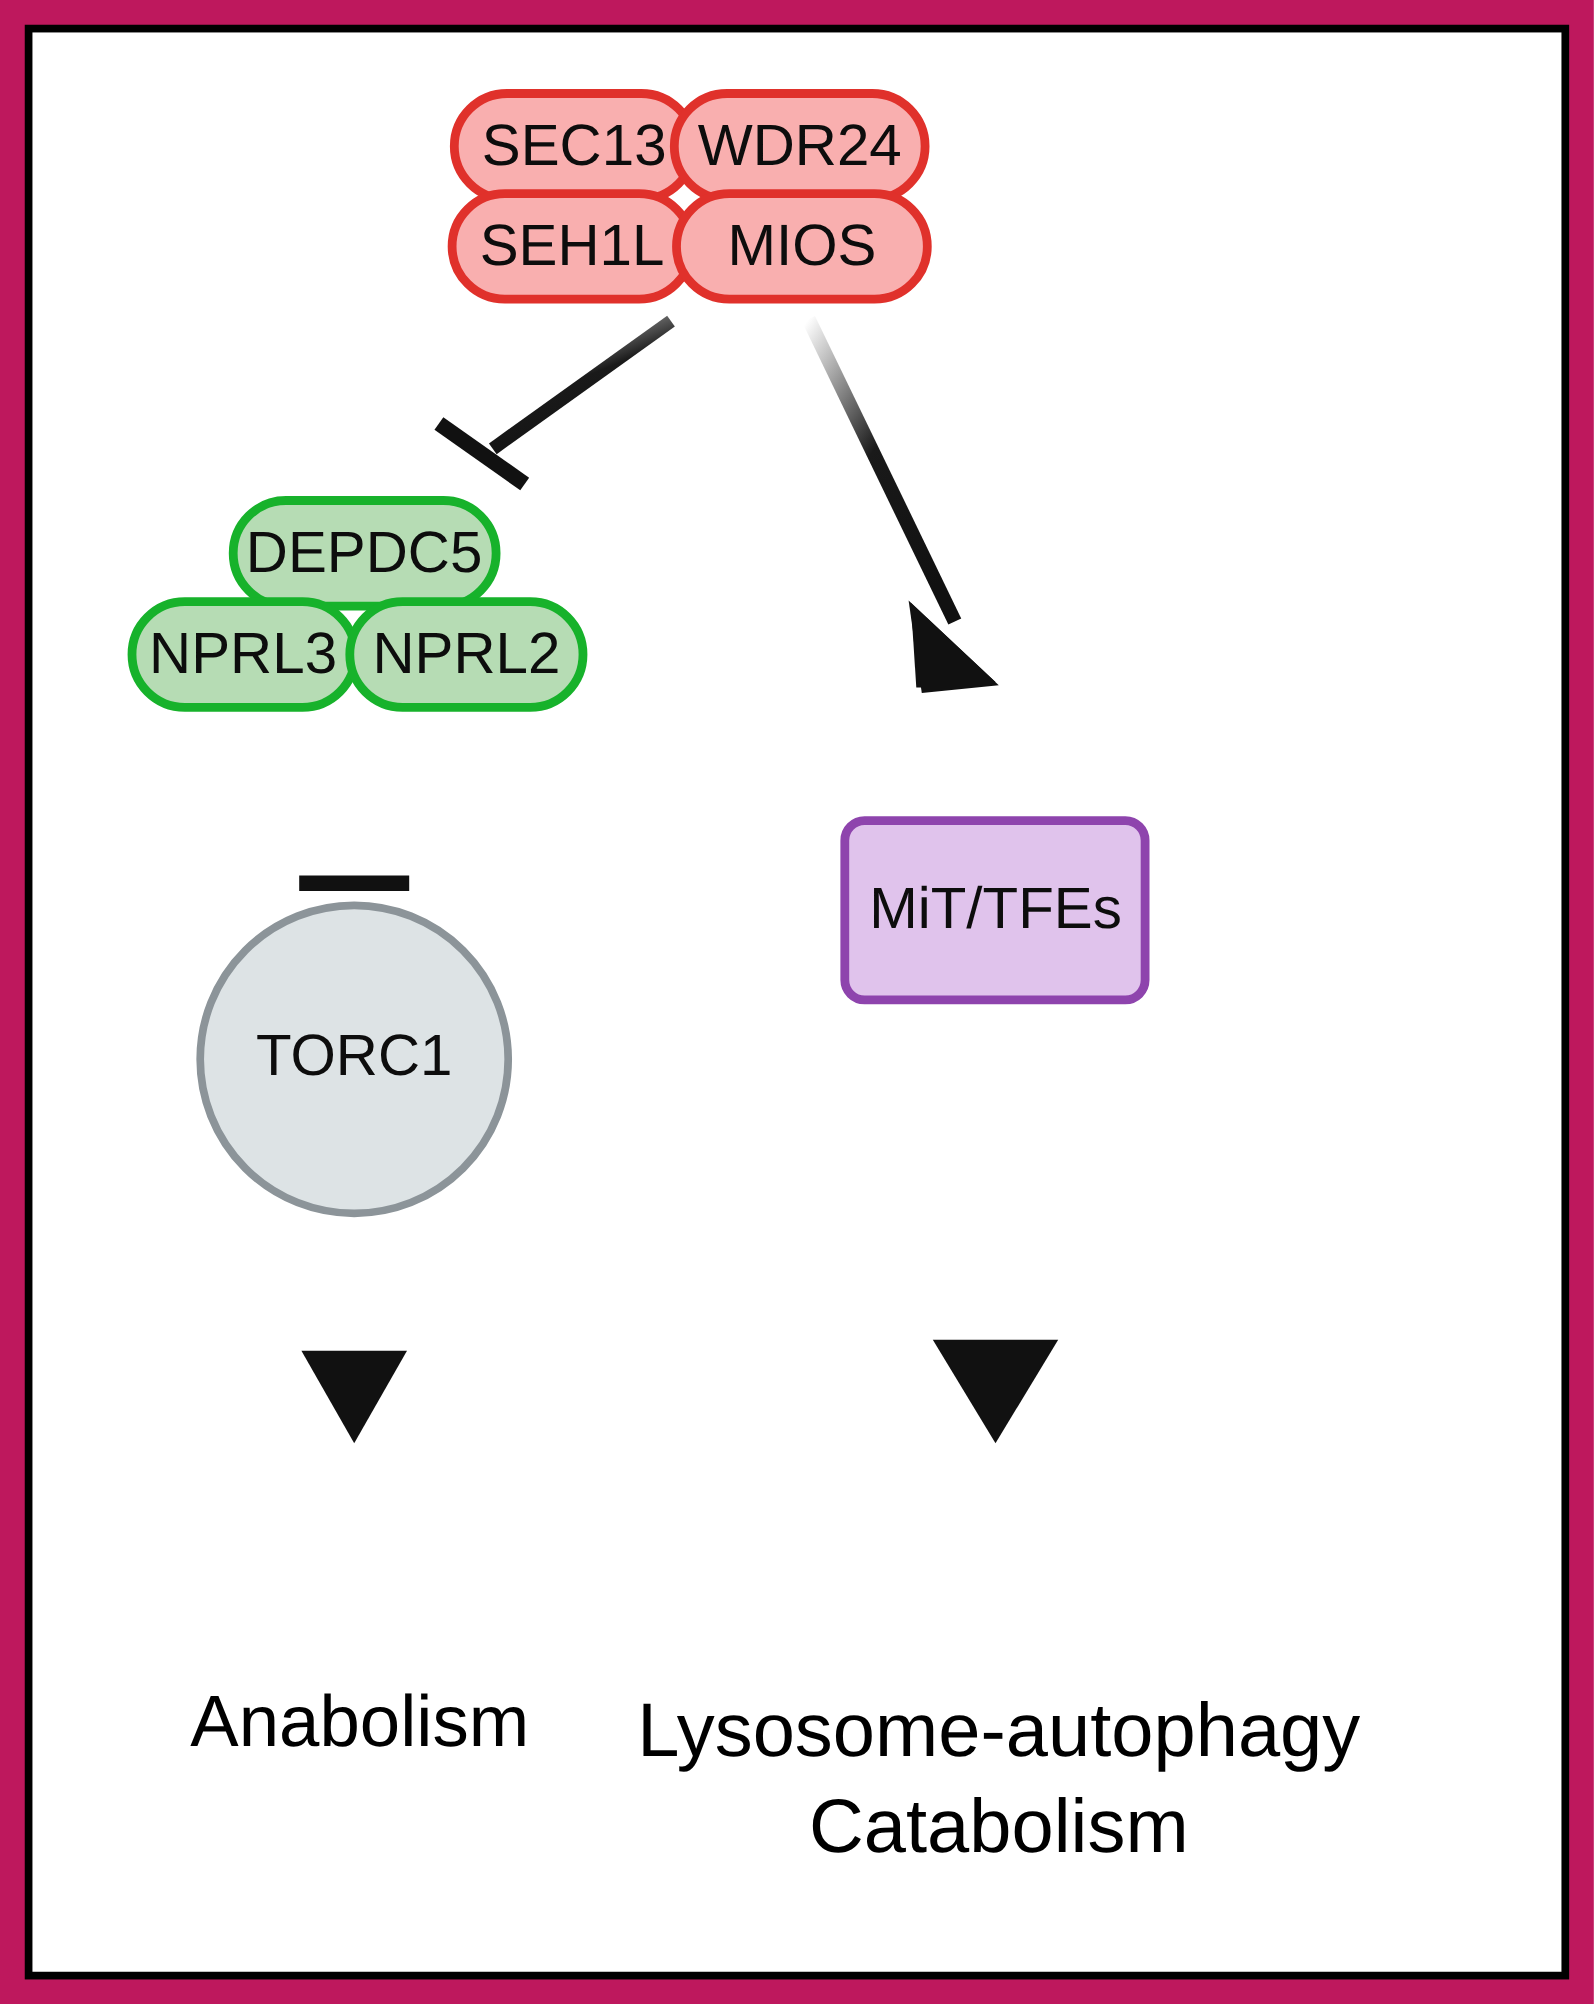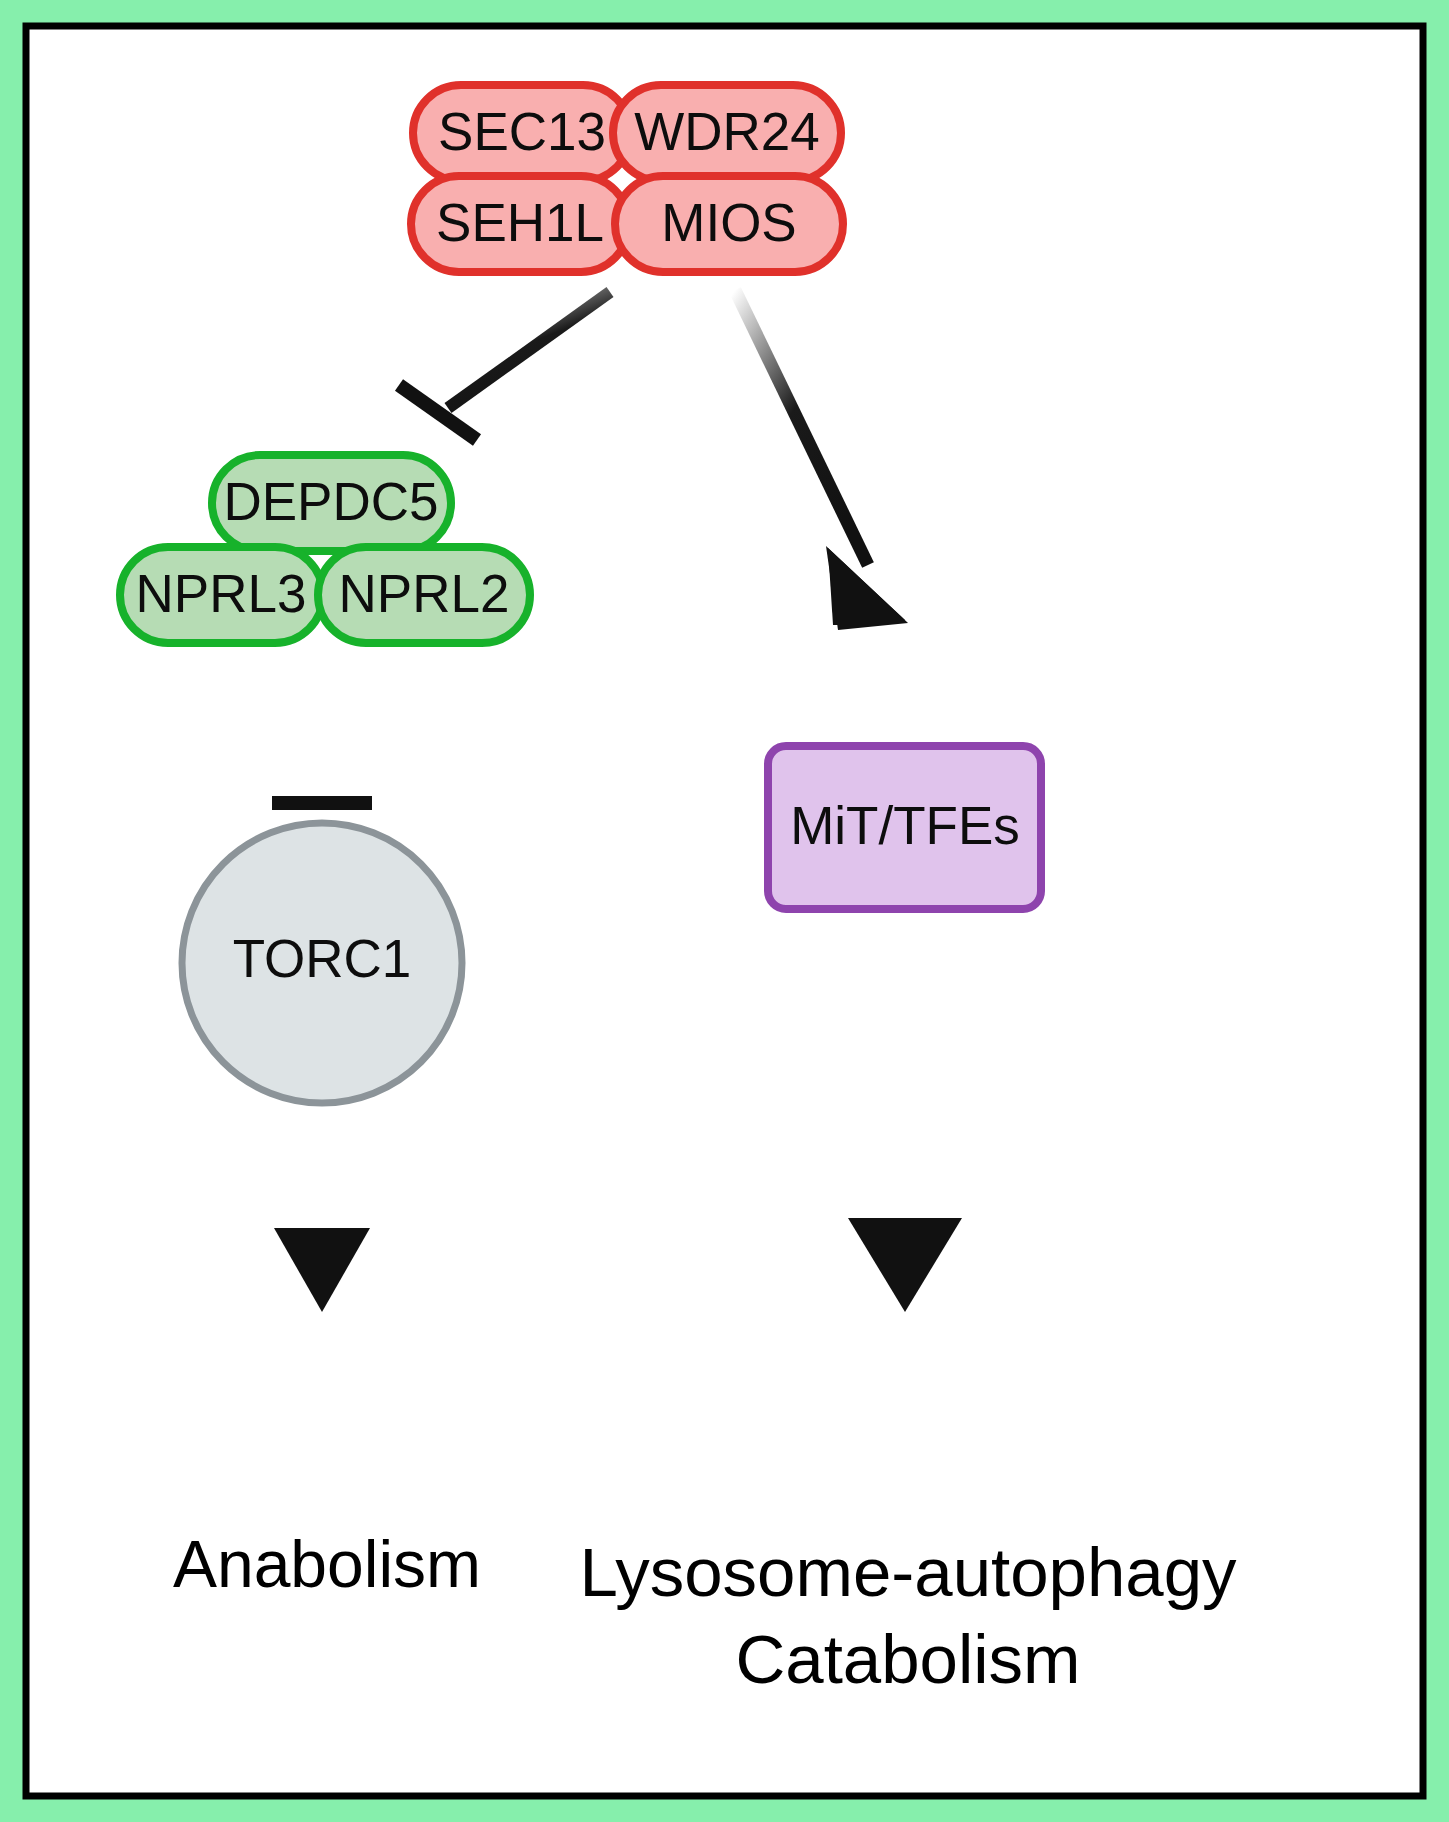--- a/index.html
+++ b/index.html
@@ -7,21 +7,21 @@
     padding: 0;
     background: #ffffff;
   }
   body {
     font-family: "Liberation Sans", sans-serif;
   }
   #canvas {
     position: relative;
     width: 1449px;
     height: 1822px;
-    background: #86efac;
+    background: #be185d;
     overflow: hidden;
   }
   #diagram-svg {
     position: absolute;
     left: 0;
     top: 0;
     width: 1449px;
     height: 1822px;
     display: block;
   }

